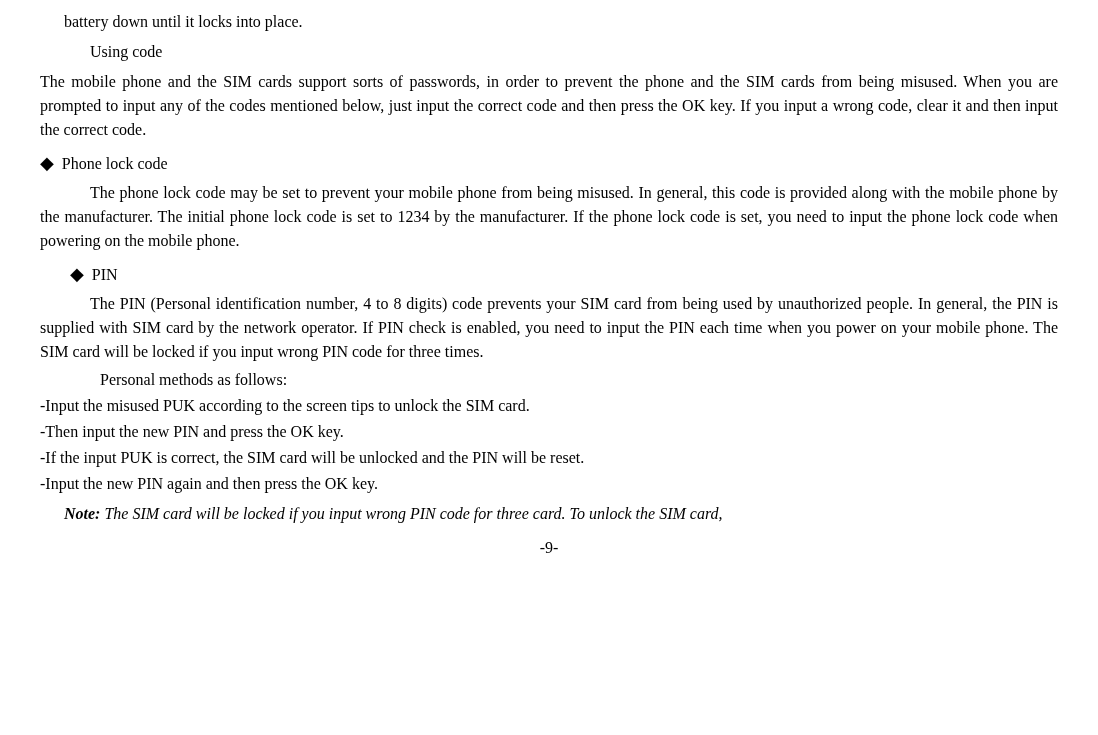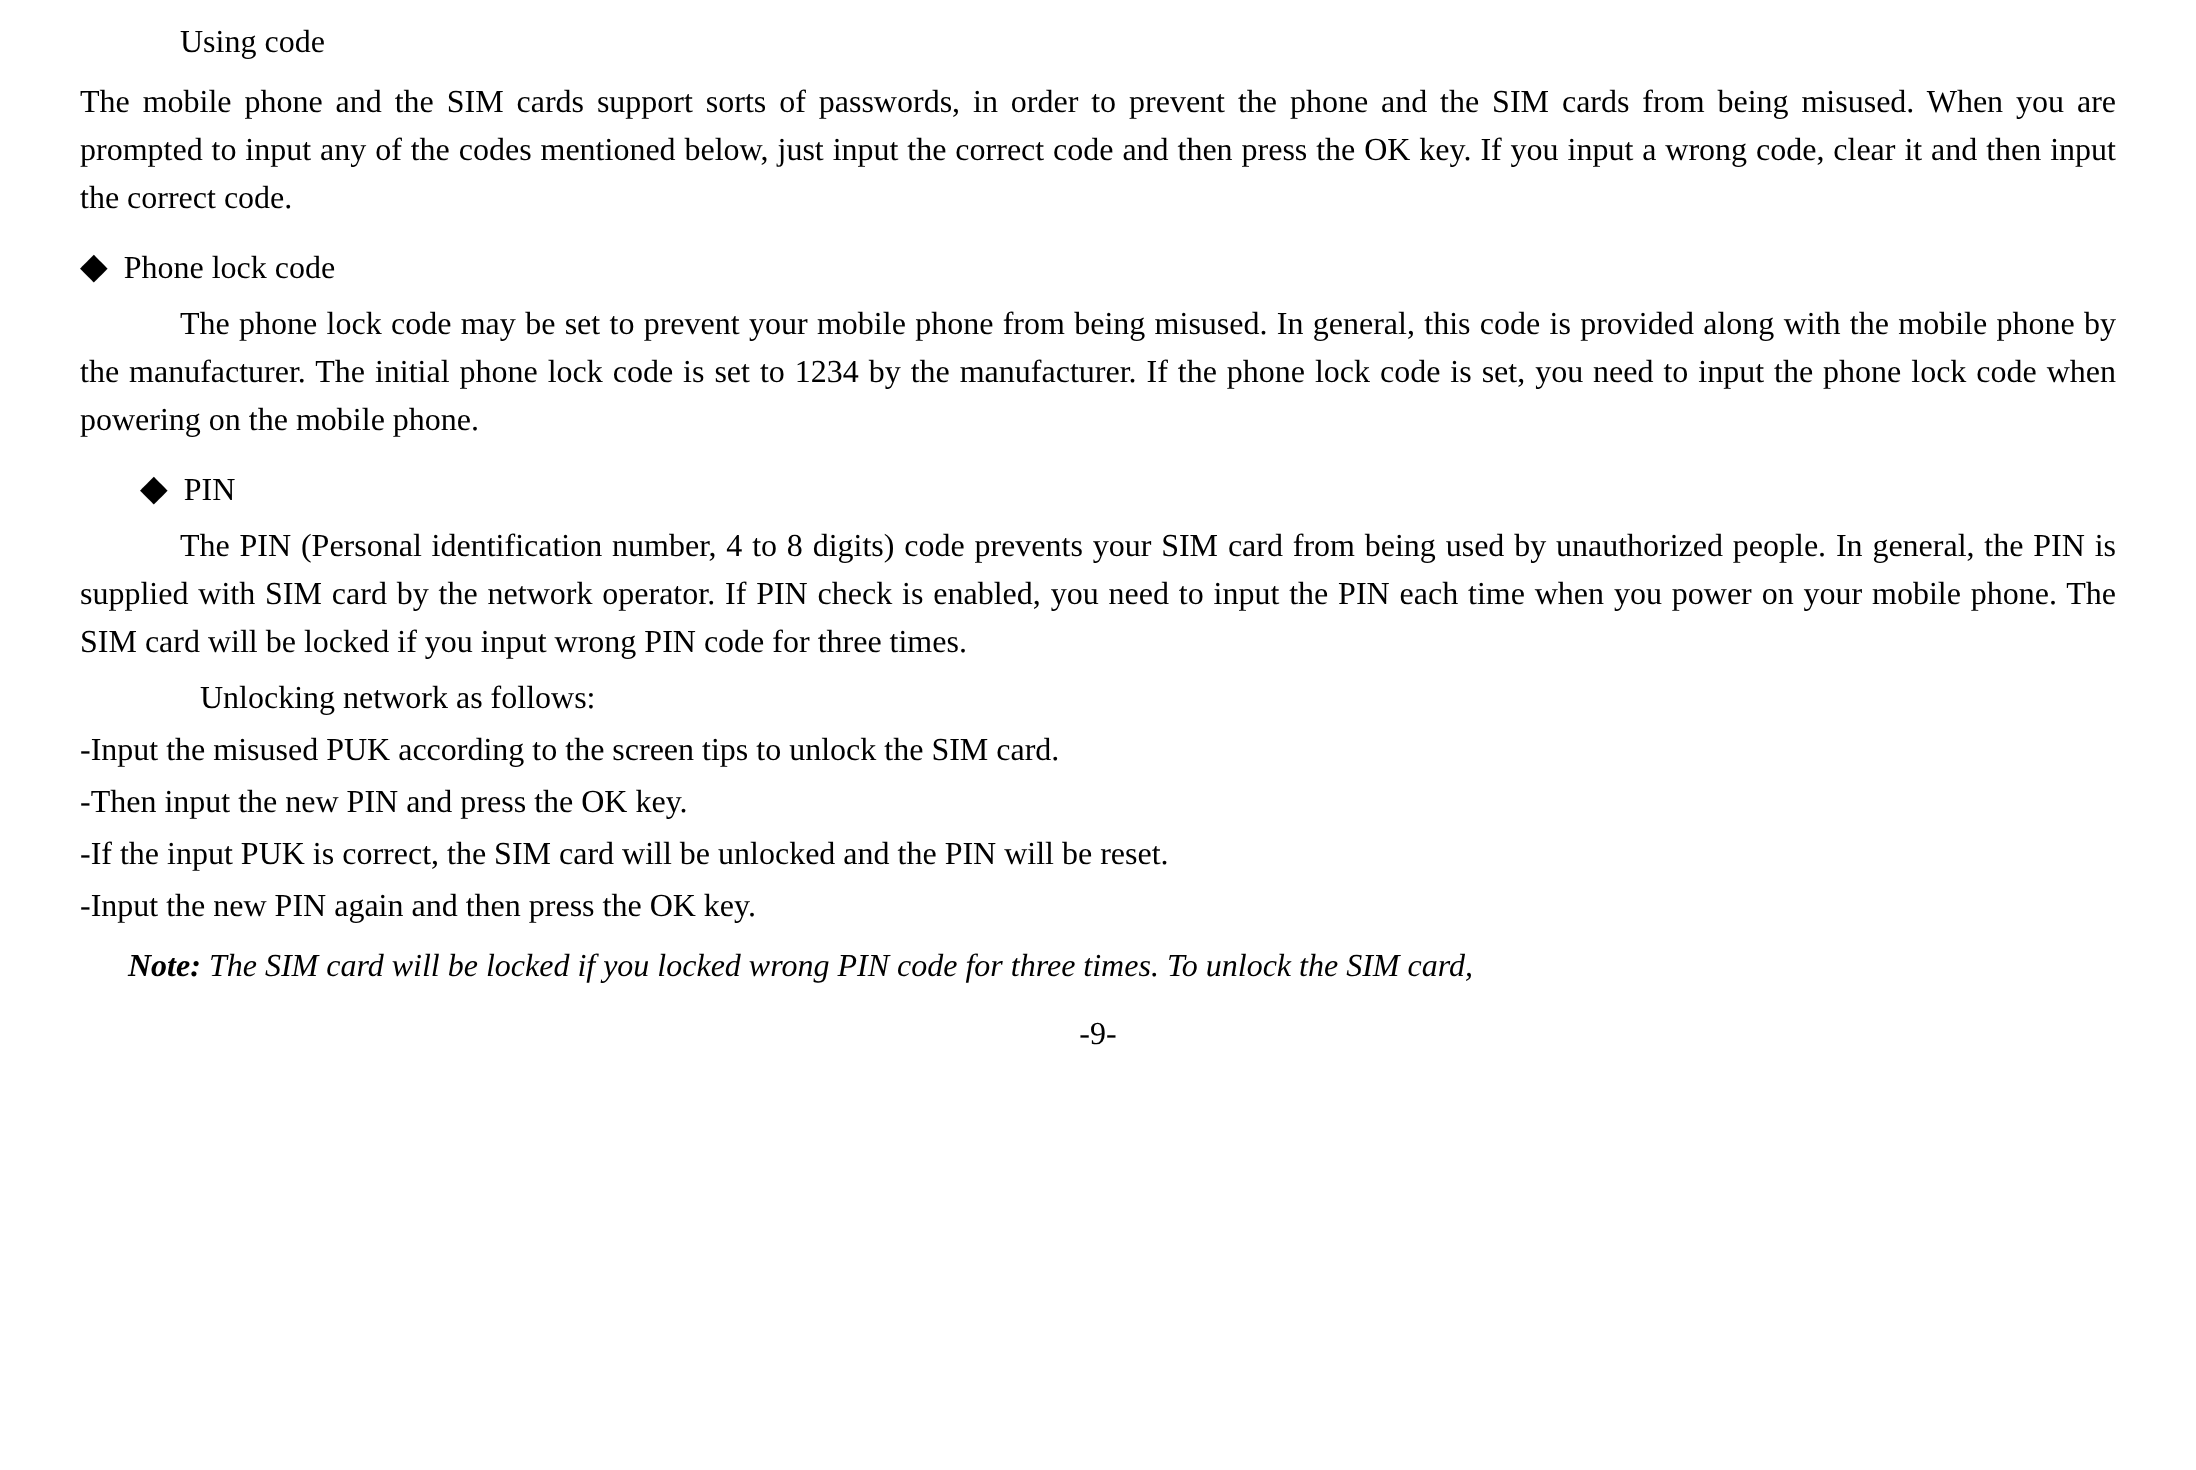--- a/index.html
+++ b/index.html
@@ -84,20 +84,23 @@
       align-items: baseline;
       margin-bottom: 4px;
       margin-left: 30px;
     }
   </style>
 </head>
 <body>
 
 <div class="page-content">
 
+  <p class="intro-text">
+    &nbsp;&nbsp;&nbsp;&nbsp;&nbsp;&nbsp;<span>battery down until it locks into place.</span>
+  </p>
 
   <p class="intro-text">
     <span class="using-code-heading">Using code</span>
   </p>
 
   <p class="using-code-para">The mobile phone and the SIM cards support sorts of passwords, in order to prevent the phone and the SIM cards from being misused. When you are prompted to input any of the codes mentioned below, just input the correct code and then press the OK key. If you input a wrong code, clear it and then input the correct code.</p>
 
   <div class="section-block">
     <div class="bullet-heading-row">
       <span class="diamond-bullet">◆</span>
@@ -105,25 +108,25 @@
     </div>
     <p class="indent-para">The phone lock code may be set to prevent your mobile phone from being misused. In general, this code is provided along with the mobile phone by the manufacturer. The initial phone lock code is set to 1234 by the manufacturer. If the phone lock code is set, you need to input the phone lock code when powering on the mobile phone.</p>
   </div>
 
   <div class="section-block">
     <div class="pin-heading-row">
       <span class="diamond-bullet">◆</span>
       <span class="section-heading">PIN</span>
     </div>
     <p class="indent-para">The PIN (Personal identification number, 4 to 8 digits) code prevents your SIM card from being used by unauthorized people. In general, the PIN is supplied with SIM card by the network operator. If PIN check is enabled, you need to input the PIN each time when you power on your mobile phone. The SIM card will be locked if you input wrong PIN code for three times.</p>
-    <p class="unlocking-heading">Unlocking network as follows:</p>
+    <p class="unlocking-heading">Personal methods as follows:</p>
     <p class="list-item">-Input the misused PUK according to the screen tips to unlock the SIM card.</p>
     <p class="list-item">-Then input the new PIN and press the OK key.</p>
     <p class="list-item">-If the input PUK is correct, the SIM card will be unlocked and the PIN will be reset.</p>
     <p class="list-item">-Input the new PIN again and then press the OK key.</p>
     <p class="note-line">
-      &nbsp;&nbsp;&nbsp;&nbsp;&nbsp;&nbsp;<span class="note-bold-italic">Note:</span><span class="note-italic"> The SIM card will be locked if you locked wrong PIN code for three times. To unlock the SIM card,</span>
+      &nbsp;&nbsp;&nbsp;&nbsp;&nbsp;&nbsp;<span class="note-bold-italic">Note:</span><span class="note-italic"> The SIM card will be locked if you input wrong PIN code for three card. To unlock the SIM card,</span>
     </p>
   </div>
 
   <p class="page-number">-9-</p>
 
 </div>
 
 </body></html>

